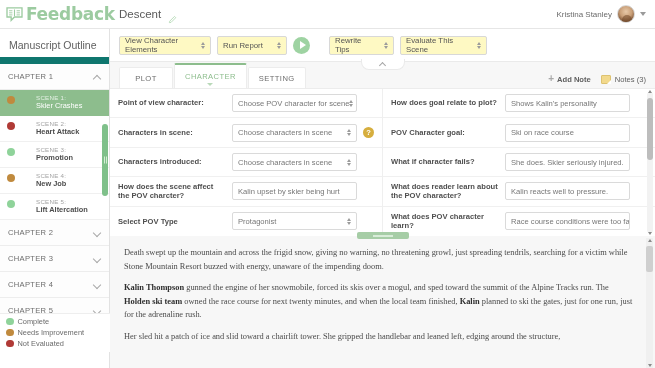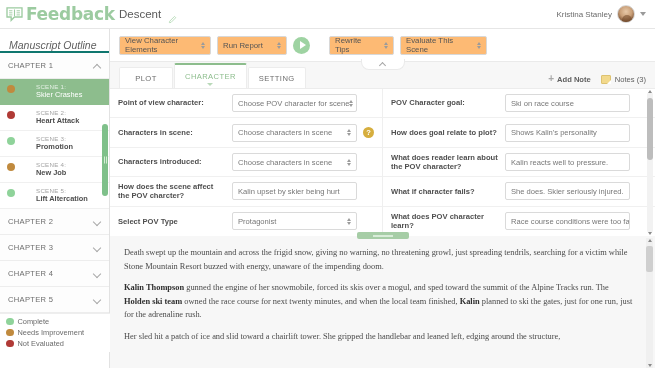--- a/index.html
+++ b/index.html
@@ -51,23 +51,22 @@
   
   .body-split { flex: 1; display: flex; min-height: 0; }
 
   
   .sidebar {
     width: 110px; min-width: 110px; background: #ffffff;
     border-right: 1px solid #e2e2e2;
     position: relative; display: flex; flex-direction: column;
   }
   .outline-title {
-    font-size: 10.5px; color: #5f5f5f; padding: 10px 9px 0 9px;
-    border-bottom: 2px solid #0f766e;
-    font-style: italic;
+    font-size: 10.5px; color: #5f5f5f; padding: 10px 9px 6px 9px;
+    border-bottom: 7px solid #0f766e;
   }
   .outline-scroll { flex: 1; overflow: hidden; position: relative; }
   .chapter-row {
     display: flex; align-items: center; justify-content: space-between;
     padding: 0 8px; height: 26px;
     border-bottom: 1px solid #ededed;
     background: #fdfdfd;
   }
   .chapter-label { font-size: 7.6px; color: #6d6d6d; letter-spacing: .3px; }
   .chev { width: 7px; height: 7px; position: relative; }
@@ -113,21 +112,21 @@
 
   
   .main { flex: 1; display: flex; flex-direction: column; min-width: 0; background: #f7f7f7; }
 
   .toolbar {
     height: 33px; min-height: 33px; background: #fff;
     display: flex; align-items: center; gap: 6px; padding: 0 9px;
     border-bottom: 1px solid #eaeaea; position: relative;
   }
   .tb-select {
-    height: 19px; border: 1px solid #d8d8d8; background: #fdba74; border-radius: 2px;
+    height: 19px; border: 1px solid #d8d8d8; background: #fef9c3; border-radius: 2px;
     display: flex; align-items: center; padding: 0 5px; gap: 8px;
     font-size: 7.8px; color: #555;
   }
   .sel-arrows { display: flex; flex-direction: column; gap: 1px; margin-left: auto; }
   .sel-arrows i { display: block; width: 0; height: 0; border-left: 2.5px solid transparent;
     border-right: 2.5px solid transparent; }
   .sel-arrows i.up { border-bottom: 3px solid #9b9b9b; }
   .sel-arrows i.dn { border-top: 3px solid #9b9b9b; }
   .play-btn {
     width: 17px; height: 17px; border-radius: 50%; background: #9ed3a2;
@@ -498,44 +497,44 @@
                   <i class="up"></i>
                   <i class="dn"></i>
                 </span>
             </span>
             <span class="help-spacer"></span>
           </div>
         </div>
 
         <div class="form-col right">
           <div class="form-row">
+            <span class="f-label">How does goal relate to plot?</span>
+            <span class="f-control">
+              <span>Shows Kalin's personality</span>
+            </span>
+            <span class="help-spacer"></span>
+          </div>
+          <div class="form-row">
             <span class="f-label">POV Character goal:</span>
             <span class="f-control">
               <span>Ski on race course</span>
             </span>
             <span class="help-spacer"></span>
           </div>
           <div class="form-row">
-            <span class="f-label">How does goal relate to plot?</span>
-            <span class="f-control">
-              <span>Shows Kalin's personality</span>
+            <span class="f-label">What if character fails?</span>
+            <span class="f-control">
+              <span>She does. Skier seriously injured.</span>
             </span>
             <span class="help-spacer"></span>
           </div>
           <div class="form-row">
             <span class="f-label">What does reader learn about the POV character?</span>
             <span class="f-control">
               <span>Kalin reacts well to pressure.</span>
-            </span>
-            <span class="help-spacer"></span>
-          </div>
-          <div class="form-row">
-            <span class="f-label">What if character fails?</span>
-            <span class="f-control">
-              <span>She does. Skier seriously injured.</span>
             </span>
             <span class="help-spacer"></span>
           </div>
           <div class="form-row">
             <span class="f-label">What does POV character learn?</span>
             <span class="f-control">
               <span>Race course conditions were too fa</span>
             </span>
             <span class="help-spacer"></span>
           </div>

